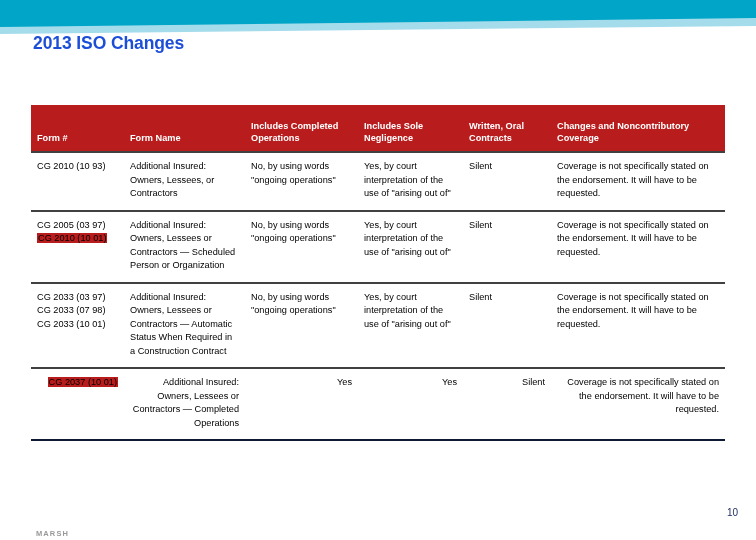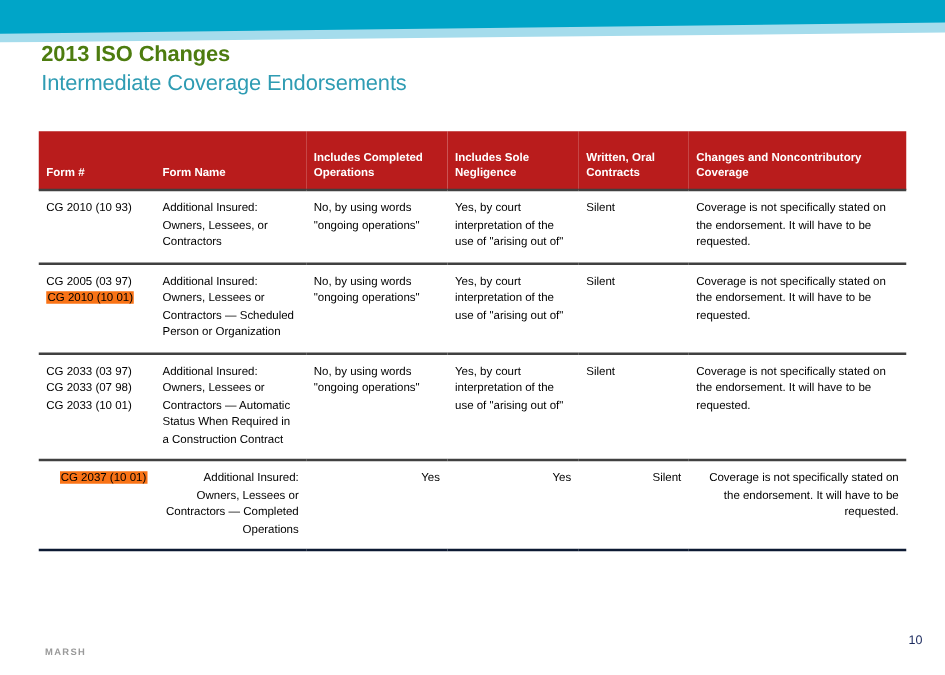--- a/index.html
+++ b/index.html
@@ -28,21 +28,21 @@
   
   #title-block {
     position: absolute;
     left: 33px;
     top: 32px;
     width: 600px;
   }
   #slide-title {
     font-size: 17.5px;
     font-weight: bold;
-    color: #4d7c0f;
+    color: #1d4ed8;
     line-height: 1.28;
     letter-spacing: -0.1px;
     white-space: nowrap;
   }
   #slide-subtitle {
     font-size: 17.5px;
     font-weight: normal;
     color: #2f9cb3;
     line-height: 1.3;
     letter-spacing: -0.1px;
@@ -86,30 +86,30 @@
   }
   
   .col-form   { width: 93px; padding-left: 7px !important; }
   .col-name   { width: 121px; }
   .col-compop { width: 113px; }
   .col-sole   { width: 105px; }
   .col-writ   { width: 88px; }
   .col-prim   { width: 174px; }
 
   .hl {
-    background: #f97316;
+    background: #b91c1c;
     padding: 0 1px;
   }
   .form-line { display: block; white-space: nowrap; }
 
   
   #footer-logo {
     position: absolute;
     left: 36px;
-    bottom: 14px;
+    bottom: 2px;
     font-size: 7.5px;
     font-weight: bold;
     letter-spacing: 1.1px;
     color: #9a9a9a;
   }
   #page-number {
     position: absolute;
     right: 18px;
     bottom: 22px;
     font-size: 10px;
@@ -122,21 +122,20 @@
 
 <div id="banner">
   <svg width="756" height="34" viewBox="0 0 756 34" xmlns="http://www.w3.org/2000/svg">
     <polygon id="banner-light-shape" points="0,26 756,6 756,26 0,34" fill="#a5dcec"></polygon>
     <polygon id="banner-dark-shape" points="0,0 756,0 756,18 0,27" fill="#00a5c8"></polygon>
   </svg>
 </div>
 
 <div id="title-block">
   <div id="slide-title">2013 ISO Changes</div>
-  <div id="slide-subtitle">Intermediate Coverage Endorsements</div>
 </div>
 
 <table id="content-table">
   <colgroup>
     <col class="col-form">
       <col class="col-name">
       <col class="col-compop">
     <col class="col-sole">
       <col class="col-writ">
       <col class="col-prim">

